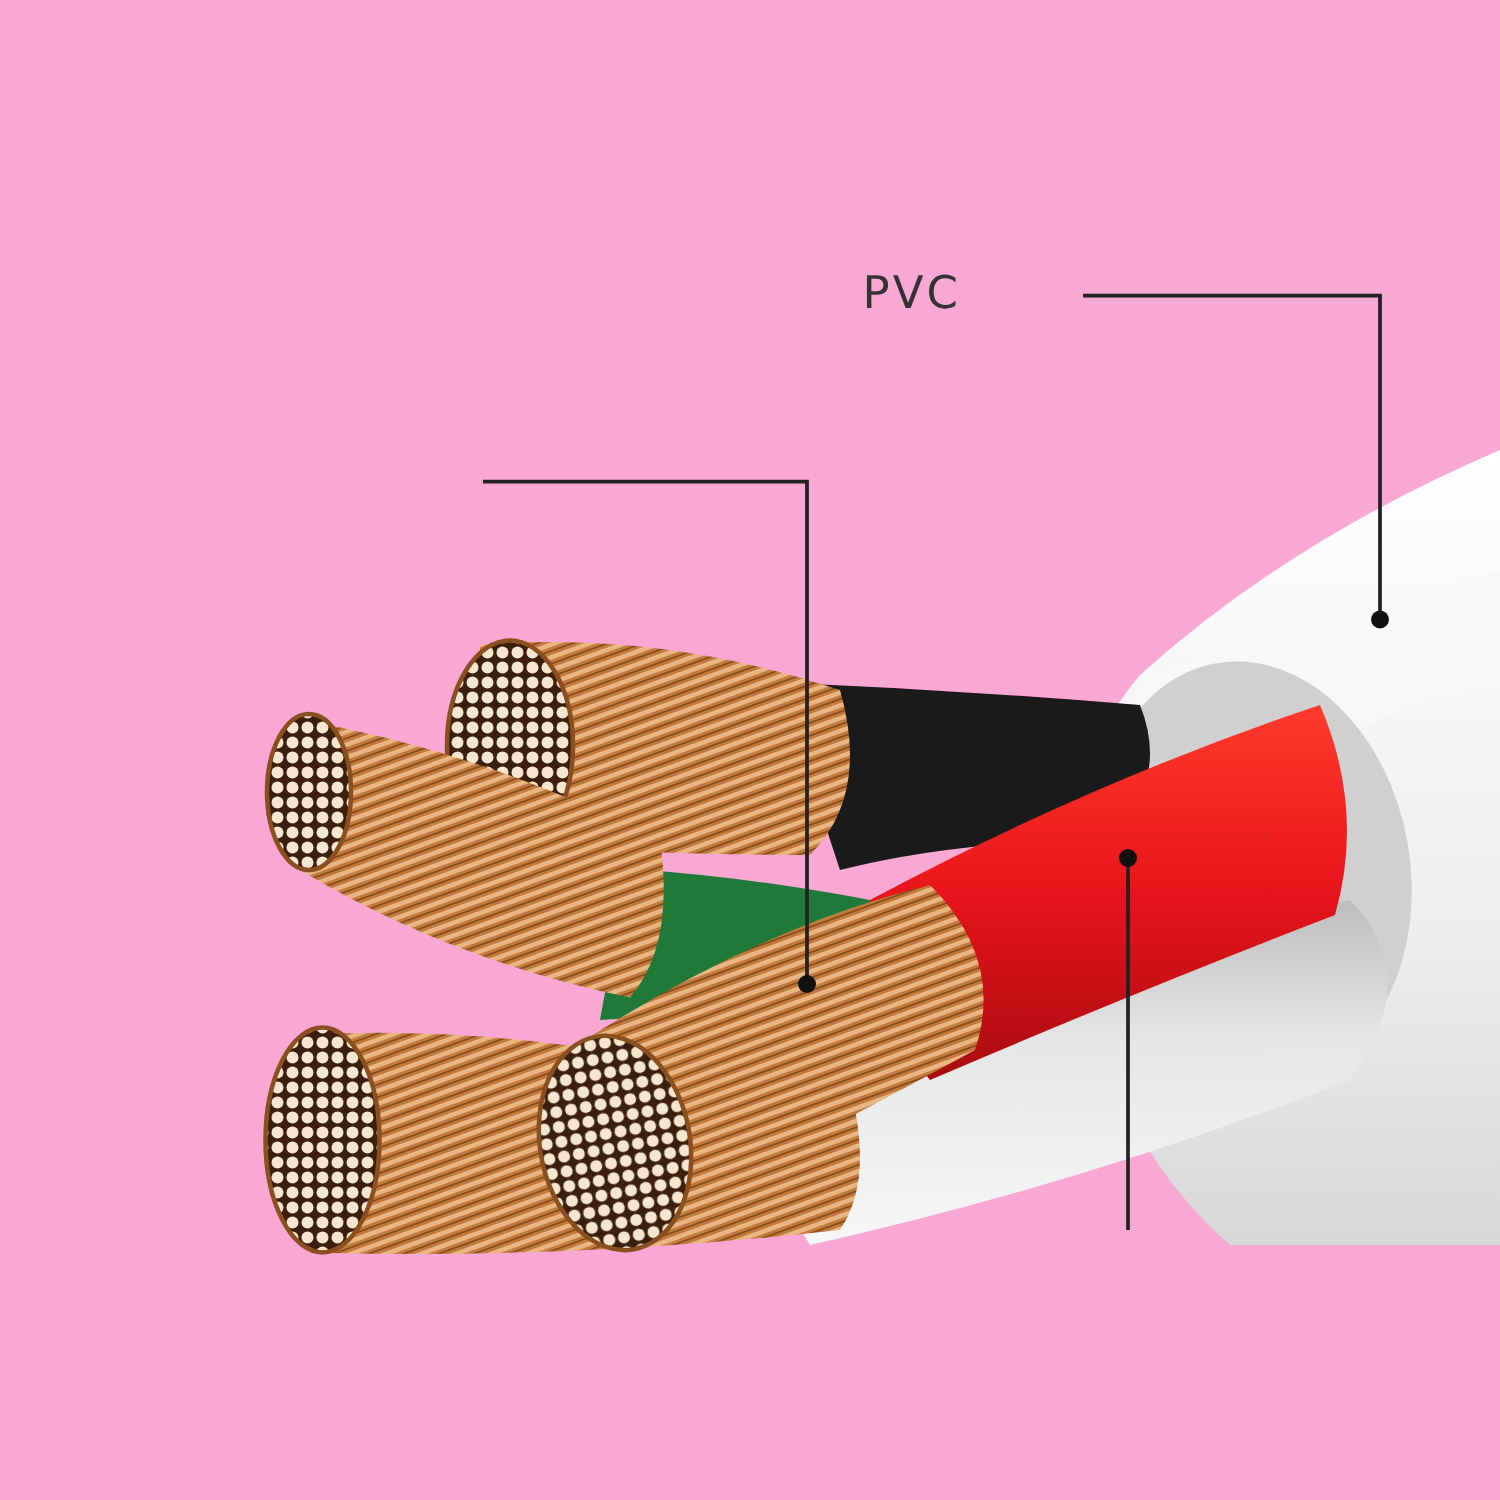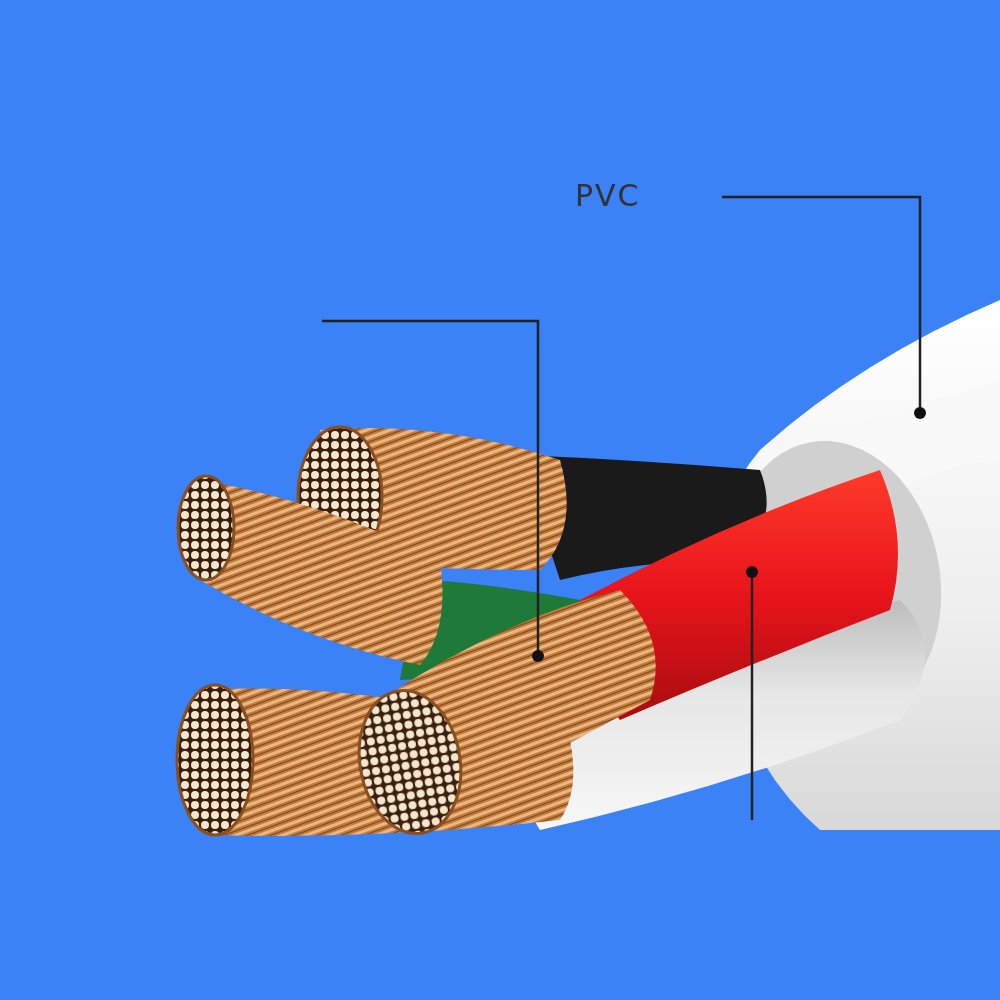--- a/index.html
+++ b/index.html
@@ -1,16 +1,16 @@
 <!DOCTYPE html>
 <html><head>
 <meta charset="utf-8">
 <style>
   html, body { margin:0; padding:0; background:#ffffff; }
-  #stage { position:relative; width:1000px; height:1000px; overflow:hidden; background:#3b82f6; font-family:"DejaVu Sans", sans-serif; }
+  #stage { position:relative; width:1000px; height:1000px; overflow:hidden; background:#f9a8d4; font-family:"DejaVu Sans", sans-serif; }
   #stage svg { position:absolute; left:0; top:0; }
   .label { position:absolute; font-size:30px; color:#333333; letter-spacing:2px; }
 </style>
 </head>
 <body>
 
 <div id="stage">
   <svg width="1000" height="1000" viewBox="0 0 1000 1000">
     <defs>
       <linearGradient id="sheathG" x1="0" y1="0" x2="0" y2="1">

